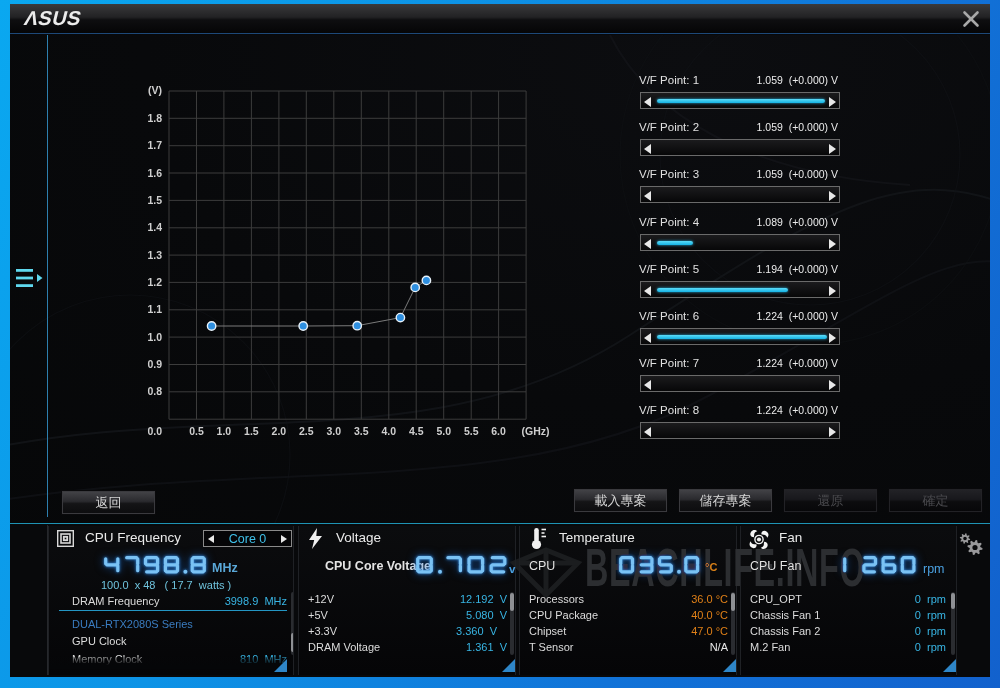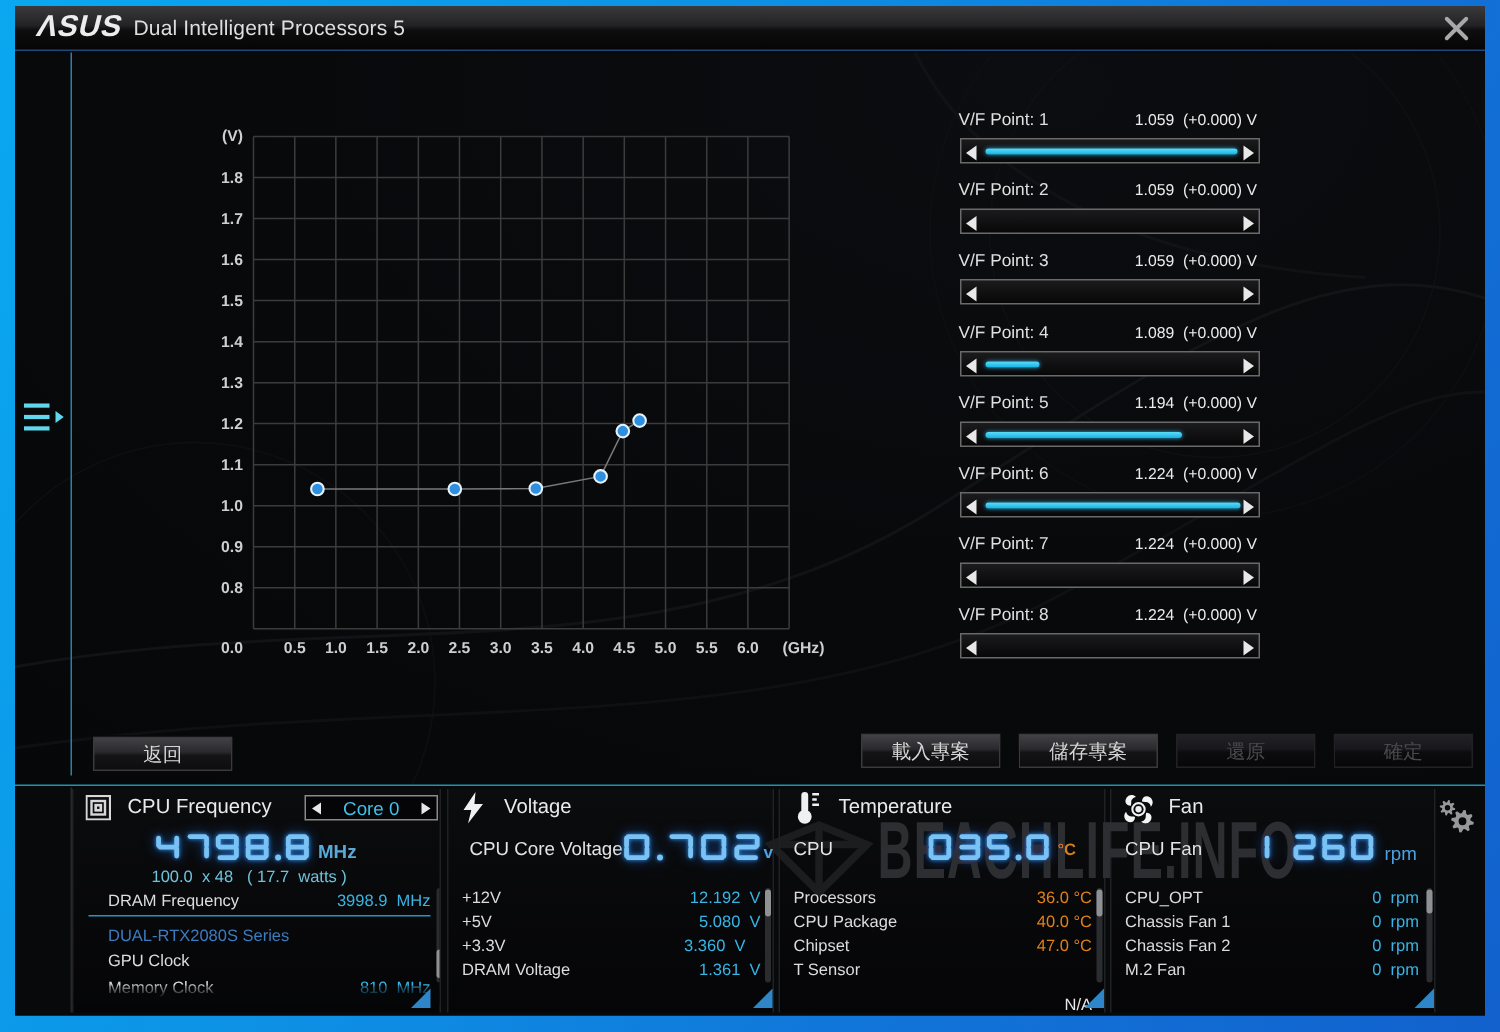--- a/index.html
+++ b/index.html
@@ -20,21 +20,20 @@
 .bar{position:absolute;left:16px;top:5.5px;height:4.5px;border-radius:2.2px;background:linear-gradient(#5cdcf8,#14b2e4);box-shadow:0 0 3px rgba(40,190,240,.9);}
 .btn{position:absolute;width:95px;height:25px;background:linear-gradient(#444448 0%,#2a2a2e 45%,#141416 55%,#0c0c0e 100%);border:1px solid #09090b;box-shadow:inset 0 0 0 1px #3a3a3e;color:#d6d6d6;font-size:13px;text-align:center;line-height:24px;}
 .btn.dis{background:linear-gradient(#232327 0%,#18181c 45%,#0c0c0e 55%,#070709 100%);box-shadow:inset 0 0 0 1px #222226;color:#4a4a4e;}
 .ctri{position:absolute;width:0;height:0;border-style:solid;border-width:0 0 13px 13px;border-color:transparent transparent #2e86c8 transparent;}
 .rlab{position:absolute;font-size:11px;color:#dcdcdc;white-space:nowrap;}
 .rval{position:absolute;font-size:11px;color:#38b5e4;white-space:nowrap;text-align:right;}
 </style></head><body>
 <div id="win">
     <div id="titlebar">
       <div class="abs" style="left:12px;top:3px;width:70px;font-size:20px;font-weight:bold;color:#ececec;transform:skewX(-14deg);transform-origin:left bottom;letter-spacing:0.5px;">ΛSUS</div>
-      <div class="abs" style="left:79px;top:6px;font-size:14px;color:#dedede;letter-spacing:0.1px;">Dual Intelligent Processors 5</div>
       <svg class="abs" style="left:952px;top:6px;" width="18" height="18" viewBox="0 0 18 18">
         <g stroke="#a8a8a8" stroke-width="2.6" stroke-linecap="round">
           <line x1="2.5" y1="2.5" x2="15.5" y2="15.5"></line>
           <line x1="15.5" y1="2.5" x2="2.5" y2="15.5"></line>
         </g>
       </svg>
     </div>
     <div id="main">
       <svg class="abs" style="left:0;top:0;" width="980" height="488" viewBox="0 0 980 488">
 <g fill="none" stroke="#14161a" stroke-width="2">
@@ -241,21 +240,21 @@
         <div class="abs" style="left:0;top:131px;width:246px;height:12px;background:linear-gradient(rgba(6,7,9,0.3) 0%,rgba(5,6,8,1) 70%);"></div>
         <div class="sb" style="left:242px;top:66px;height:63px;"></div>
         <div class="sbt" style="left:242px;top:107px;height:19px;"></div>
         <div class="ctri" style="left:225px;top:133px;"></div>
       </div>
       <div class="panel" style="left:288px;width:218px;">
         <svg class="abs" style="left:9px;top:2px;" width="16" height="21" viewBox="0 0 16 21">
           <path d="M9 0 L1 12 L6.2 12 L4 21 L14 8 L8.3 8 Z" fill="#f0f0f0"></path>
         </svg>
         <div class="hdr" style="left:37px;top:4px;">Voltage</div>
-        <div class="hl" style="left:14px;top:33px;">CPU Core Voltage</div>
+        <div class="hl" style="left:26px;top:33px;font-weight:bold;">CPU Core Voltage</div>
         <div class="abs" style="left:117px;top:29px;"><svg width="91" height="20" viewBox="0 -1 91 20" style="overflow:visible;filter:drop-shadow(0 0 1.5px rgba(60,160,255,.9)) drop-shadow(0 0 4px rgba(20,110,220,.55));">
             <g stroke="#7ac2f4" stroke-width="3.2" stroke-linecap="round" fill="none">
               <line x1="2.8" y1="1.7" x2="14.2" y2="1.7"></line>
               <line x1="15.3" y1="2.8" x2="15.3" y2="7.7"></line>
               <line x1="15.3" y1="9.8" x2="15.3" y2="14.7"></line>
               <line x1="2.8" y1="15.8" x2="14.2" y2="15.8"></line>
               <line x1="1.7" y1="9.8" x2="1.7" y2="14.7"></line>
               <line x1="1.7" y1="2.8" x2="1.7" y2="7.7"></line>
               <circle cx="24.0" cy="15.7" r="2.0" fill="#7ac2f4" stroke="none"></circle>
               <line x1="31.9" y1="1.7" x2="43.3" y2="1.7"></line>
@@ -329,21 +328,21 @@
             </g>
           </svg></div>
         <div class="abs" style="left:185px;top:35px;font-size:11px;font-weight:bold;color:#d88018;">°C</div>
         <div class="rlab" style="left:9px;top:67px;">Processors</div>
         <div class="rval" style="left:101px;top:67px;width:107px;color:#e08018;">36.0 °C</div>
         <div class="rlab" style="left:9px;top:83px;">CPU Package</div>
         <div class="rval" style="left:101px;top:83px;width:107px;color:#e08018;">40.0 °C</div>
         <div class="rlab" style="left:9px;top:99px;">Chipset</div>
         <div class="rval" style="left:101px;top:99px;width:107px;color:#e08018;">47.0 °C</div>
         <div class="rlab" style="left:9px;top:115px;">T Sensor</div>
-        <div class="rval" style="left:101px;top:115px;width:107px;color:#e8e8e8;margin-top:23px;">N/A</div>
+        <div class="rval" style="left:101px;top:115px;width:107px;color:#e8e8e8;">N/A</div>
         <div class="sb" style="left:211px;top:66px;height:63px;"></div>
         <div class="sbt" style="left:211px;top:67px;height:18px;"></div>
         <div class="ctri" style="left:203px;top:133px;"></div>
       </div>
       <div class="panel" style="left:730px;width:217px;">
         <svg class="abs" style="left:7px;top:3px;" width="22" height="21" viewBox="0 0 22 21">
           <g fill="#f0f0f0">
             <circle cx="11" cy="10.5" r="2.1"></circle>
           </g>
           <circle cx="11" cy="10.5" r="4.1" fill="none" stroke="#f0f0f0" stroke-width="1.4"></circle>

